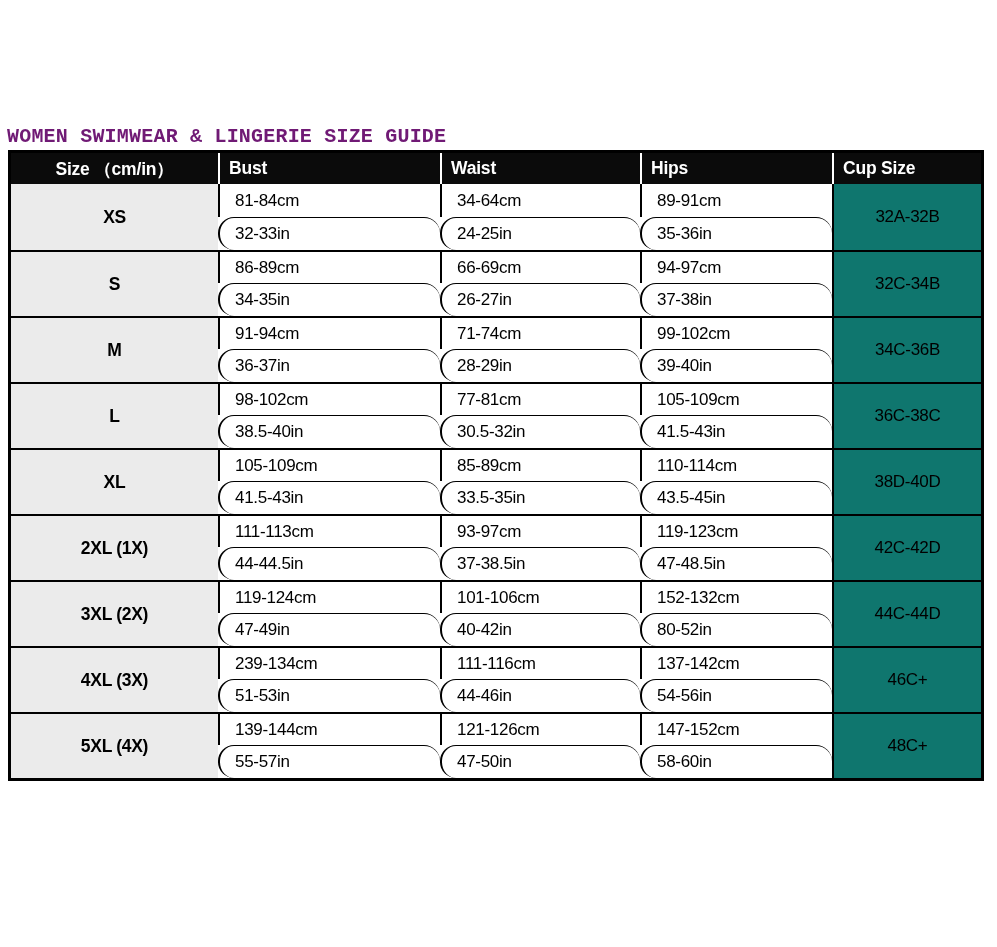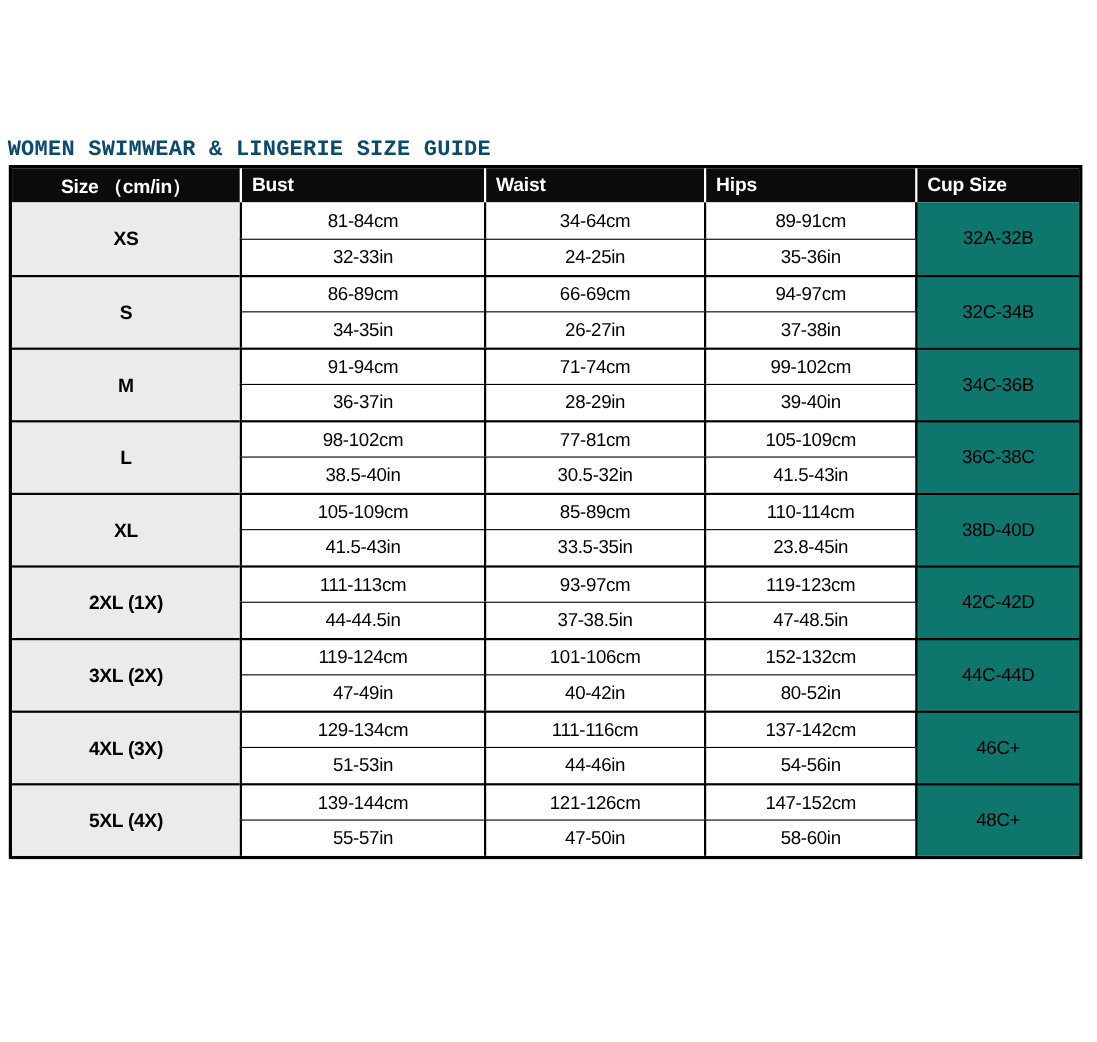--- a/index.html
+++ b/index.html
@@ -18,21 +18,21 @@
   .title {
     position: absolute;
     left: 7px;
     top: 126px;
     margin: 0;
     font-family: "Liberation Mono", monospace;
     font-weight: bold;
     font-size: 20px;
     line-height: 21px;
     letter-spacing: 0.2px;
-    color: #0c4a6e;
+    color: #701a75;
     white-space: pre;
   }
   table.size-guide {
     position: absolute;
     left: 8px;
     top: 150px;
     width: 892px;
     border-collapse: separate;
     border-spacing: 0;
     border: 3px solid #000000;
@@ -73,32 +73,32 @@
   td.size-cell {
     background: #ebebeb;
     text-align: center;
     font-weight: bold;
     font-size: 17.5px;
     border-left: 0;
     margin-top: 19px;
   }
   td.data-cell {
     background: #ffffff;
-    text-align: center;
-    padding-left: 1px;
+    text-align: left;
+    padding-left: 15px;
     border-left: 2px solid #000000;
   }
   td.cup-cell {
     background: #0f766e;
     text-align: center;
     border-left: 2px solid #000000;
   }
   tr.cm td { border-top: 2px solid #000000; }
   tr.cm.first td { border-top: 0; }
-  tr.in td { border-top: 1px solid #000000; }
+  tr.in td { border-top: 1px solid #000000; border-radius: 16px; }
 </style>
 </head>
 <body>
 
 <div class="page">
 
   <h1 class="title">WOMEN SWIMWEAR &amp; LINGERIE SIZE GUIDE</h1>
 
   <table class="size-guide">
     <colgroup>
@@ -173,21 +173,21 @@
     <tr class="cm">
       <td class="size-cell" rowspan="2">XL</td>
       <td class="data-cell">105-109cm</td>
       <td class="data-cell">85-89cm</td>
       <td class="data-cell">110-114cm</td>
       <td class="cup-cell" rowspan="2">38D-40D</td>
     </tr>
     <tr class="in">
       <td class="data-cell">41.5-43in</td>
       <td class="data-cell">33.5-35in</td>
-      <td class="data-cell">23.8-45in</td>
+      <td class="data-cell">43.5-45in</td>
     </tr>
 
     <tr class="cm">
       <td class="size-cell" rowspan="2">2XL (1X)</td>
       <td class="data-cell">111-113cm</td>
       <td class="data-cell">93-97cm</td>
       <td class="data-cell">119-123cm</td>
       <td class="cup-cell" rowspan="2">42C-42D</td>
     </tr>
     <tr class="in">
@@ -204,21 +204,21 @@
       <td class="cup-cell" rowspan="2">44C-44D</td>
     </tr>
     <tr class="in">
       <td class="data-cell">47-49in</td>
       <td class="data-cell">40-42in</td>
       <td class="data-cell">80-52in</td>
     </tr>
 
     <tr class="cm">
       <td class="size-cell" rowspan="2">4XL (3X)</td>
-      <td class="data-cell">129-134cm</td>
+      <td class="data-cell">239-134cm</td>
       <td class="data-cell">111-116cm</td>
       <td class="data-cell">137-142cm</td>
       <td class="cup-cell" rowspan="2">46C+</td>
     </tr>
     <tr class="in">
       <td class="data-cell">51-53in</td>
       <td class="data-cell">44-46in</td>
       <td class="data-cell">54-56in</td>
     </tr>
 

